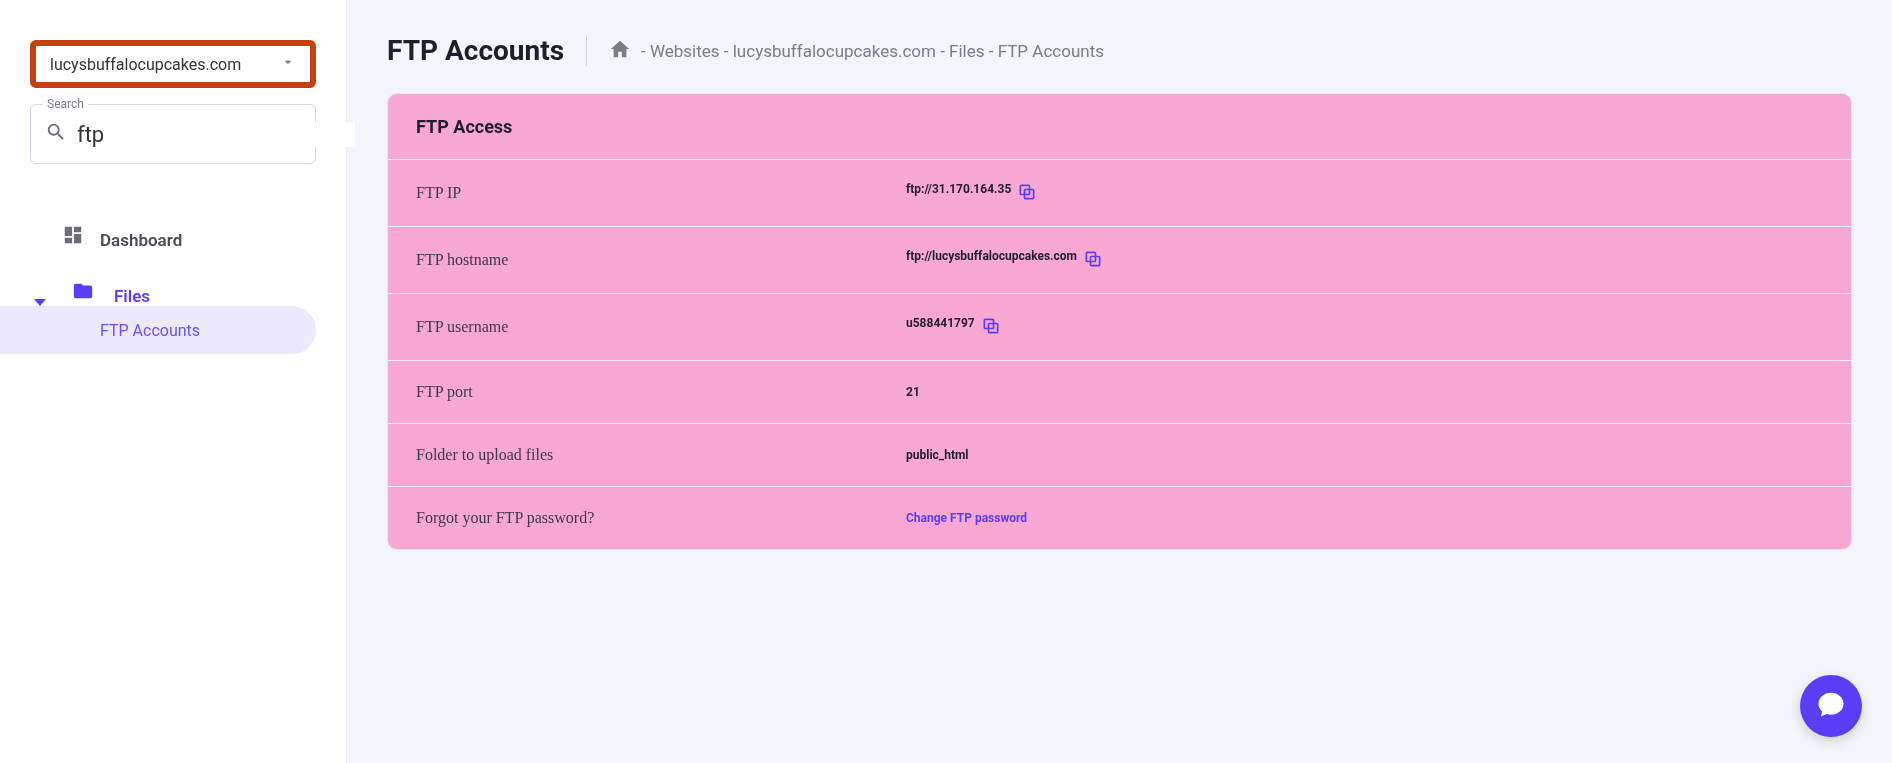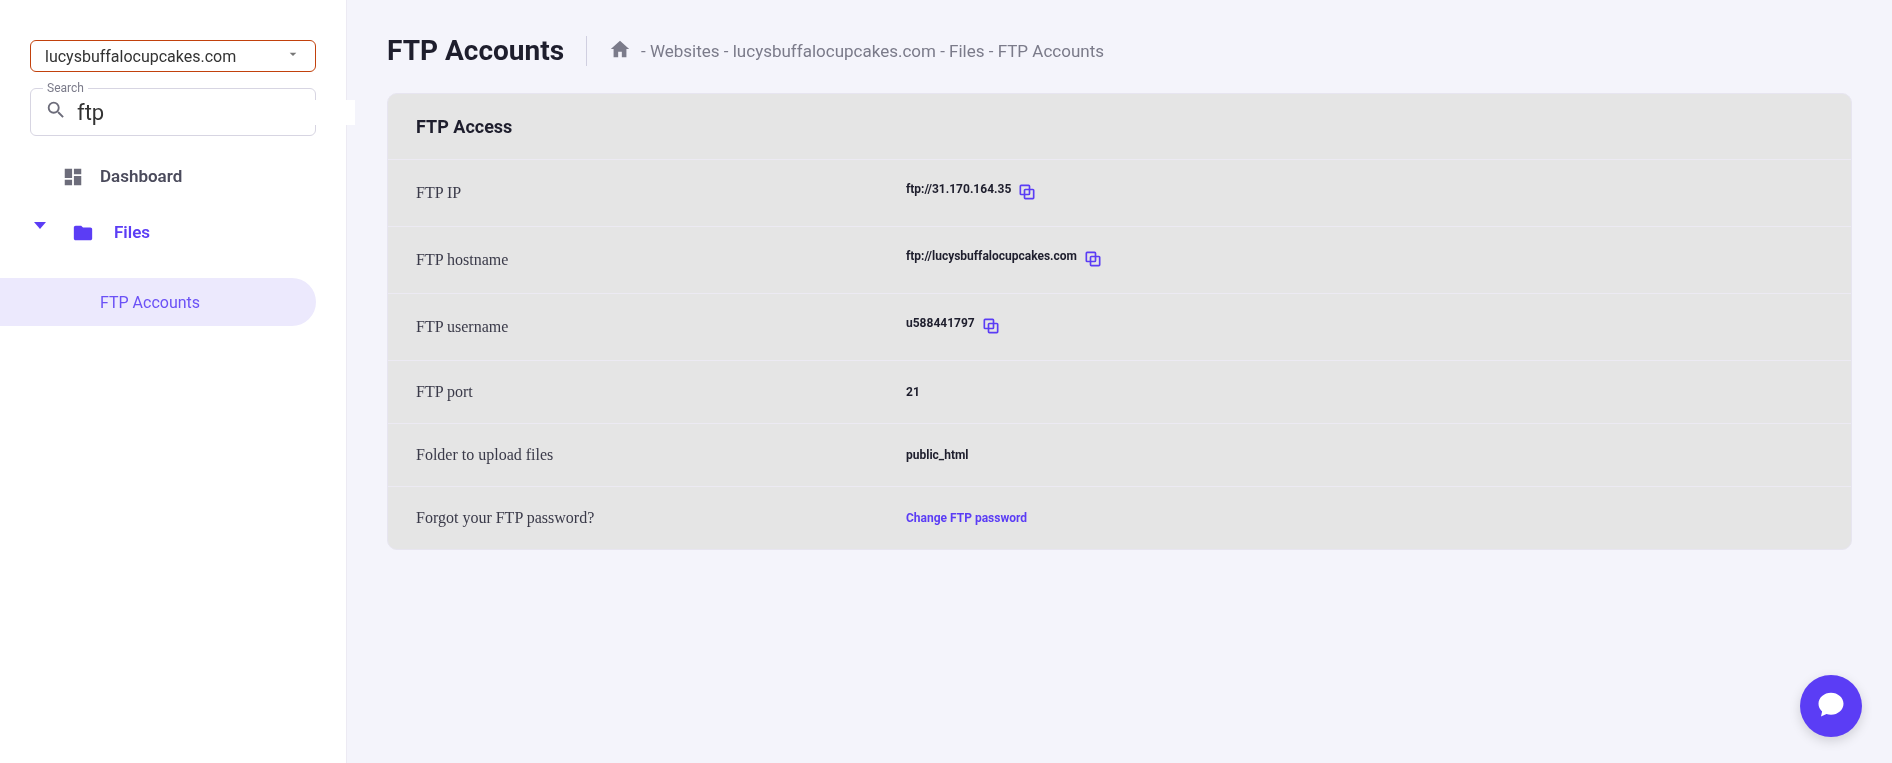--- a/index.html
+++ b/index.html
@@ -22,42 +22,42 @@
 .sidebar {
   width: 347px;
   background: #ffffff;
   padding-top: 40px;
   border-right: 1px solid #eceaf3;
   position: relative;
 }
 
 .site-select {
   margin: 0 30px 16px 30px;
-  border: 1px solid #c2410c;
+  border: 6px solid #c2410c;
   border-radius: 6px;
-  height: 32px;
+  height: 48px;
   display: flex;
   align-items: center;
   padding: 0 14px;
   font-size: 16px;
   color: #333;
   cursor: pointer;
   justify-content: space-between;
 }
 
 .site-select .chev {
   color: #777;
 }
 
 .search-wrap {
   margin: 0 30px 30px 30px;
   position: relative;
   border: 1px solid #d7d5e2;
   border-radius: 6px;
-  height: 48px;
+  height: 60px;
 }
 
 .search-label {
   position: absolute;
   top: -8px;
   left: 12px;
   background: #fff;
   padding: 0 4px;
   font-size: 12px;
   color: #7b7b8a;
@@ -84,21 +84,21 @@
   flex: 1;
   color: #333;
 }
 
 .nav {
   margin-top: 20px;
 }
 
 .nav-item {
   display: flex;
-  align-items: flex-start;
+  align-items: flex-end;
   height: 56px;
   padding: 0 0 0 62px;
   gap: 16px;
   font-size: 17px;
   font-weight: 600;
   color: #4b4b5c;
   cursor: pointer;
 }
 
 .nav-item svg {
@@ -171,21 +171,21 @@
   height: 30px;
 }
 
 .breadcrumb svg {
   width: 22px;
   height: 22px;
   fill: #7b7b8a;
 }
 
 .card {
-  background: #e5e5e5;
+  background: #f9a8d4;
   border: 1px solid #e7e5f0;
   border-radius: 10px;
 }
 
 .card-header {
   padding: 22px 28px;
   font-size: 18px;
   font-weight: 700;
   border-bottom: 1px solid #eceaf3;
 }

